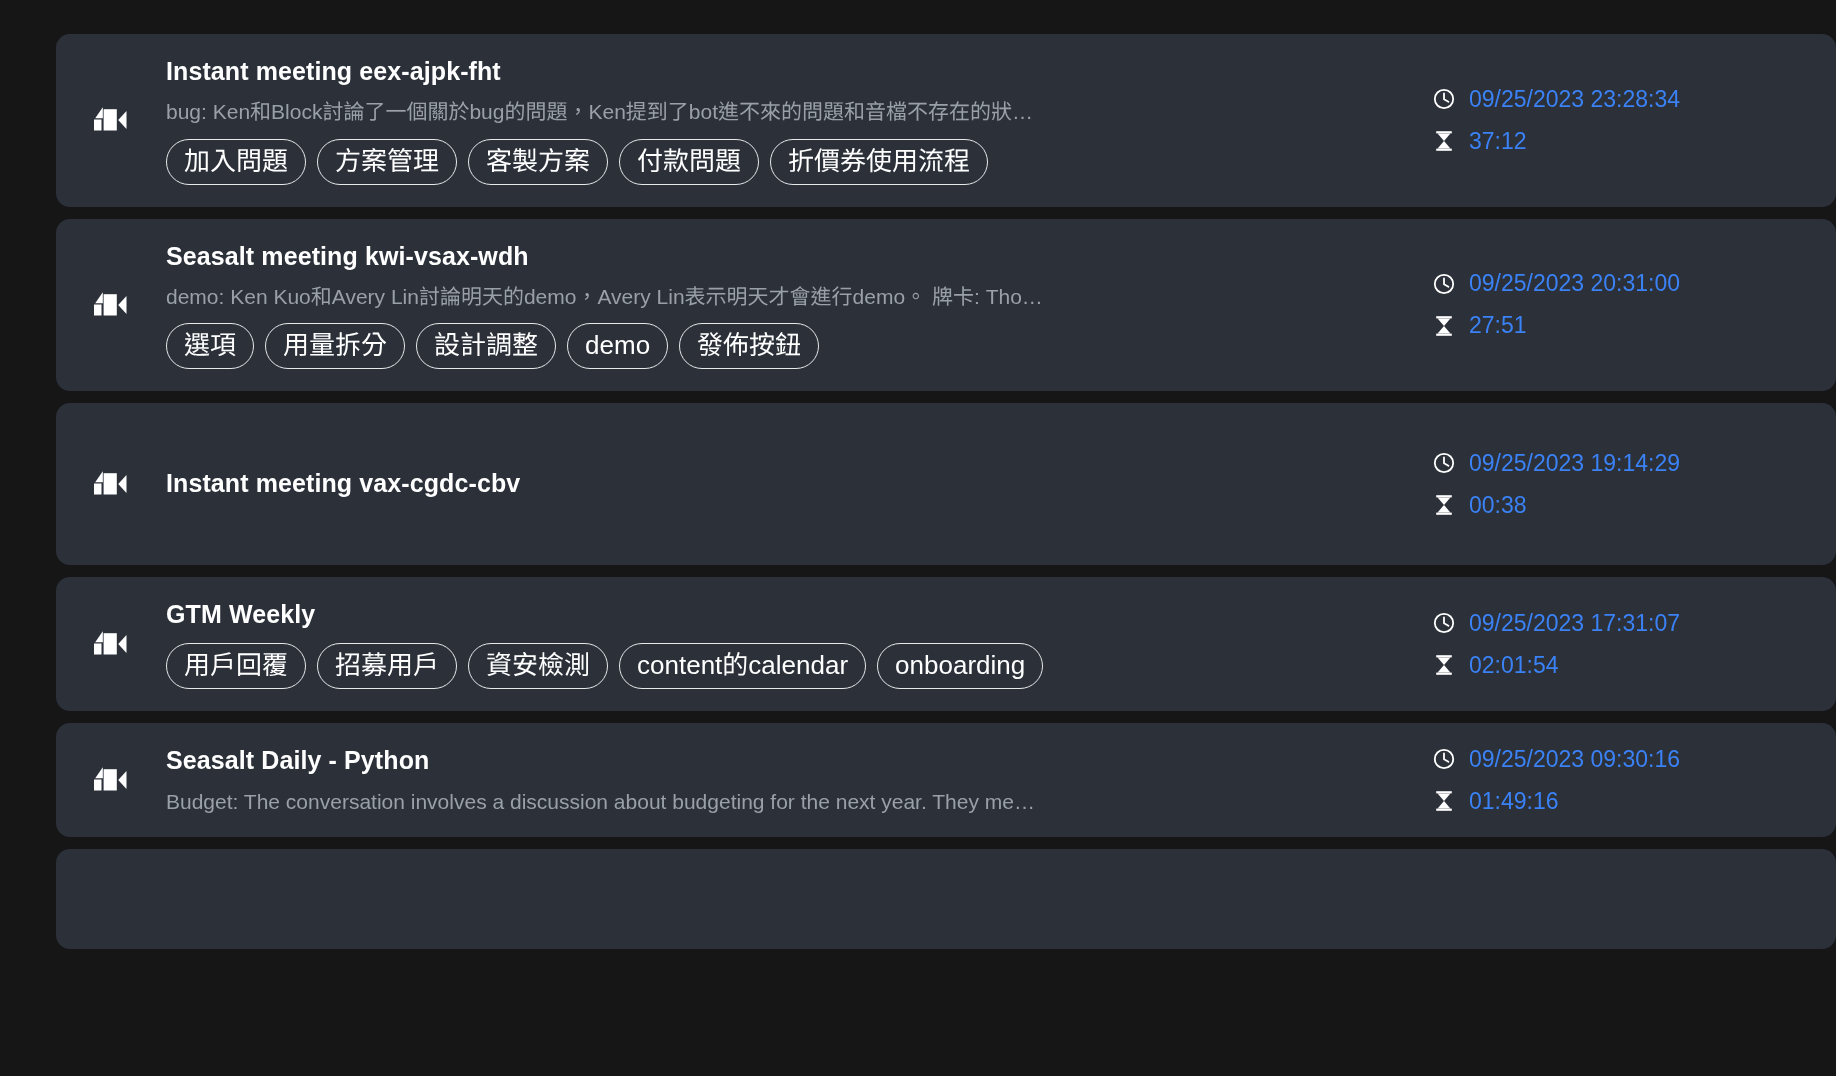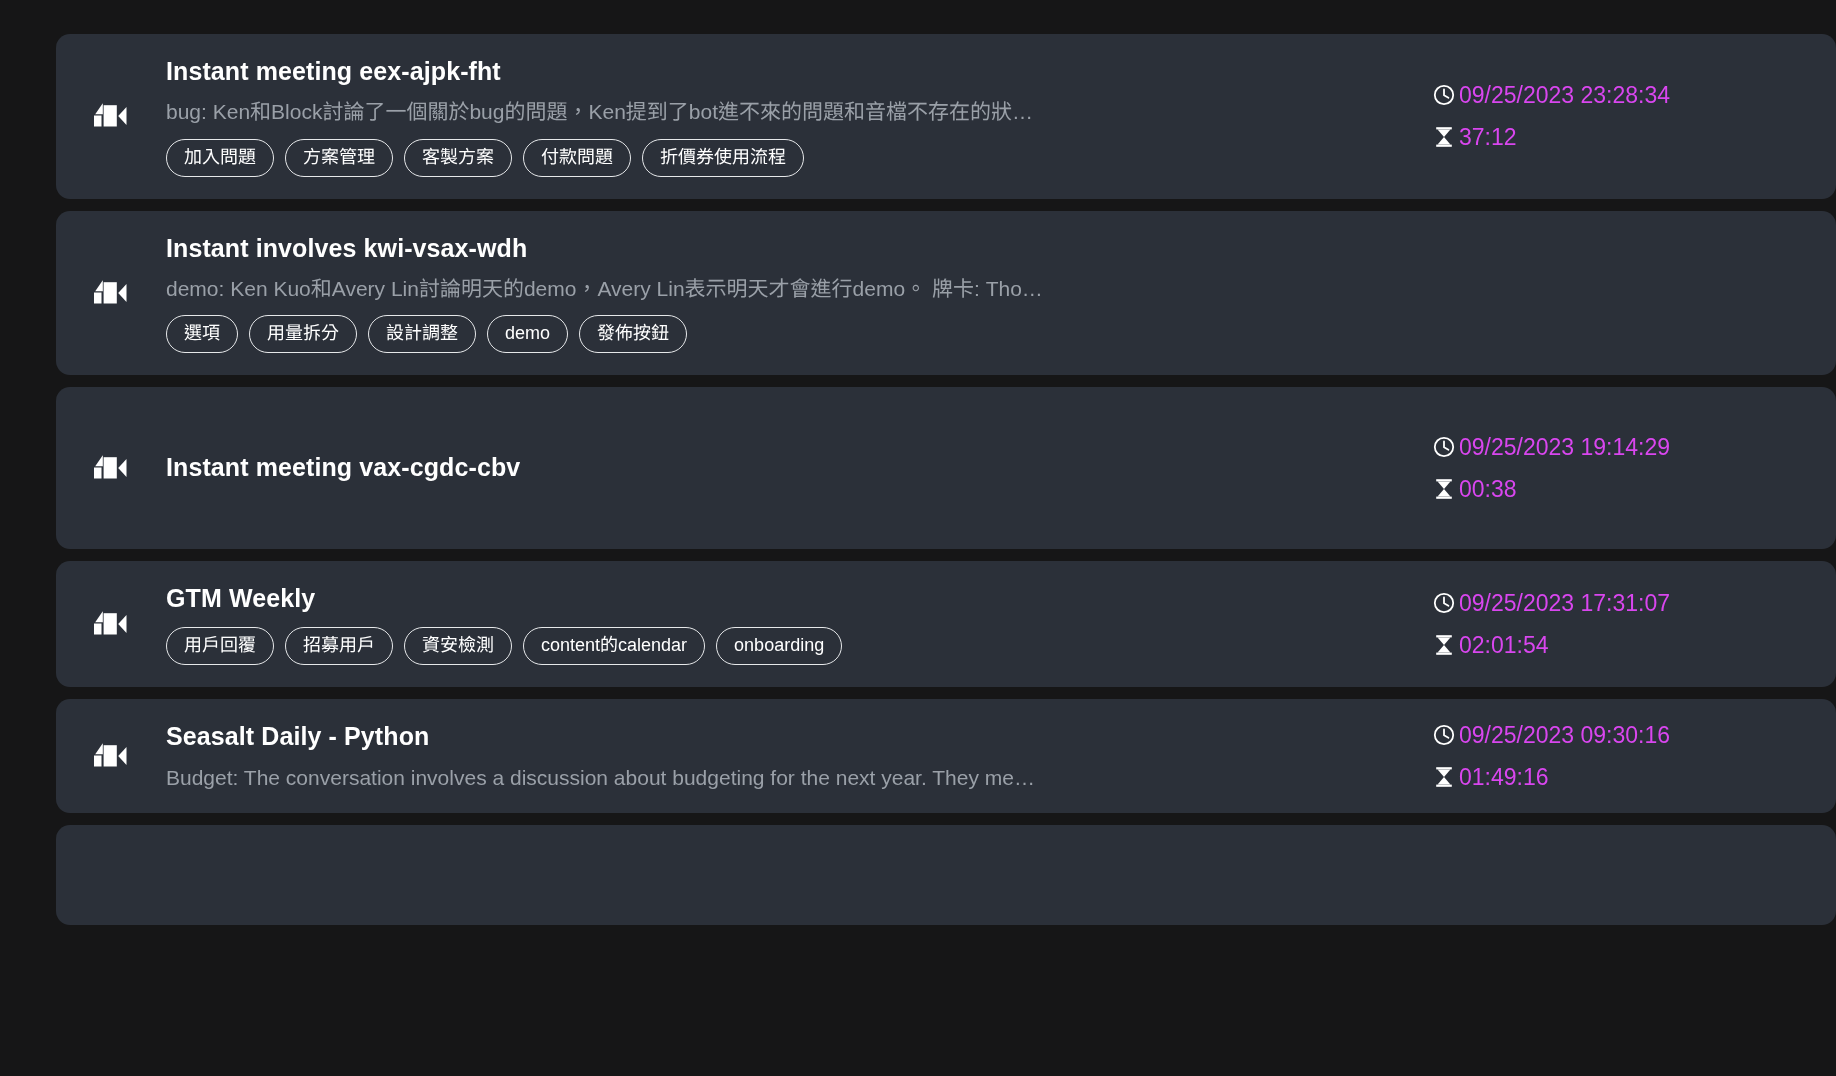--- a/index.html
+++ b/index.html
@@ -105,21 +105,21 @@
     flex-direction: row;
     flex-wrap: nowrap;
     gap: 11px;
     margin-top: 13px;
   }
 
   .tag-pill {
     border: 1.6px solid #e6e8ea;
     border-radius: 999px;
     color: #ffffff;
-    font-size: 18px;
+    font-size: 26px;
     line-height: 1;
     padding: 8px 17px 10px 17px;
     white-space: nowrap;
     background: transparent;
   }
 
   .card-meta {
     flex: 0 0 auto;
     width: 390px;
     padding-right: 14px;
@@ -127,22 +127,22 @@
     flex-direction: column;
     gap: 18px;
     align-items: flex-start;
     justify-content: center;
   }
 
   .meta-row {
     display: flex;
     flex-direction: row;
     align-items: center;
-    gap: 3px;
-    color: #d946ef;
+    gap: 13px;
+    color: #3b82f6;
     font-size: 23px;
     line-height: 1;
     white-space: nowrap;
   }
 
   .meta-icon {
     flex: 0 0 auto;
     width: 24px;
     height: 24px;
     display: block;
@@ -212,30 +212,52 @@
           <span>
             <svg class="video-icon" viewBox="0 0 38 30" xmlns="http://www.w3.org/2000/svg">
               <path d="M2 4.5 L2 25.5 L9.5 25.5 L9.5 14.5 L2 14.5 Z" fill="#ffffff"></path>
               <path d="M10.8 2.2 L10.8 13.2 L3.2 13.2 Z" fill="#ffffff"></path>
               <rect x="11.6" y="4.2" width="13.2" height="21.3" fill="#ffffff"></rect>
               <path d="M26.2 15 L34.5 6.0 L34.5 24.0 Z" fill="#ffffff"></path>
             </svg>
           </span>
         </div>
         <div class="card-main">
-          <div class="card-title">Instant involves kwi-vsax-wdh</div>
+          <div class="card-title">Seasalt meeting kwi-vsax-wdh</div>
           <div class="card-summary">demo: Ken Kuo和Avery Lin討論明天的demo，Avery Lin表示明天才會進行demo。 牌卡: Tho…</div>
           <div class="card-tags">
             <span class="tag-pill">選項</span>
             <span class="tag-pill">用量拆分</span>
             <span class="tag-pill">設計調整</span>
             <span class="tag-pill">demo</span>
             <span class="tag-pill">發佈按鈕</span>
           </div>
         </div>
+        <div class="card-meta">
+          <div class="meta-row">
+            <span>
+              <svg class="meta-icon" viewBox="0 0 24 24" xmlns="http://www.w3.org/2000/svg">
+                <circle cx="12" cy="12" r="9.2" fill="none" stroke="#ffffff" stroke-width="1.8"></circle>
+                <path d="M12 6.4 L12 12.3 L16.4 14.8" fill="none" stroke="#ffffff" stroke-width="1.8" stroke-linecap="round" stroke-linejoin="round"></path>
+              </svg>
+            </span>
+            <span class="meta-text">09/25/2023 20:31:00</span>
+          </div>
+          <div class="meta-row">
+            <span>
+              <svg class="meta-icon" viewBox="0 0 24 24" xmlns="http://www.w3.org/2000/svg">
+                <rect x="4.2" y="2.2" width="15.6" height="2.2" fill="#ffffff"></rect>
+                <rect x="4.2" y="19.6" width="15.6" height="2.2" fill="#ffffff"></rect>
+                <path d="M5.6 4.6 L18.4 4.6 L12 12 Z" fill="#ffffff"></path>
+                <path d="M12 12 L18.4 19.4 L5.6 19.4 Z" fill="#ffffff"></path>
+              </svg>
+            </span>
+            <span class="meta-text">27:51</span>
+          </div>
+        </div>
       </div>
       <div class="meeting-card title-only">
         <div class="card-icon-col">
           <span>
             <svg class="video-icon" viewBox="0 0 38 30" xmlns="http://www.w3.org/2000/svg">
               <path d="M2 4.5 L2 25.5 L9.5 25.5 L9.5 14.5 L2 14.5 Z" fill="#ffffff"></path>
               <path d="M10.8 2.2 L10.8 13.2 L3.2 13.2 Z" fill="#ffffff"></path>
               <rect x="11.6" y="4.2" width="13.2" height="21.3" fill="#ffffff"></rect>
               <path d="M26.2 15 L34.5 6.0 L34.5 24.0 Z" fill="#ffffff"></path>
             </svg>

